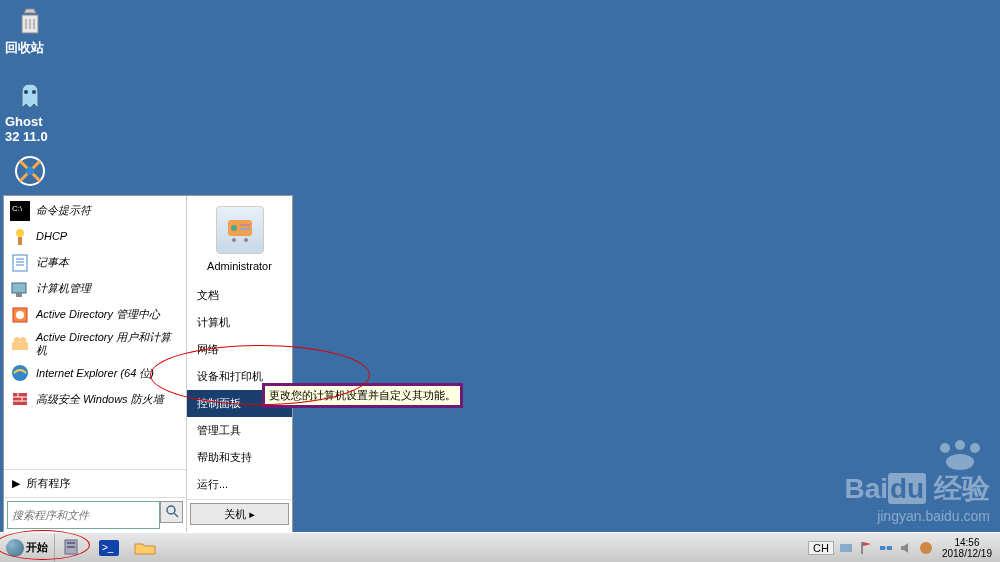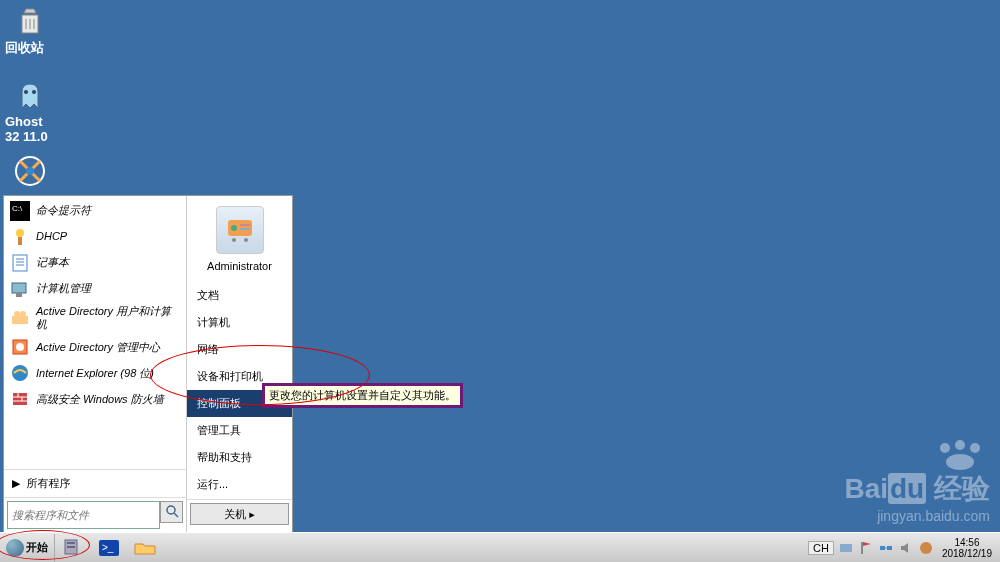--- a/index.html
+++ b/index.html
@@ -123,39 +123,39 @@
       </div>
       <div class="prog-item">
         <div class="prog-icon"><svg viewBox="0 0 20 20">
               <rect x="2" y="4" width="14" height="10" fill="#8bc" stroke="#468"></rect>
               <rect x="6" y="14" width="6" height="4" fill="#888"></rect>
             </svg></div>
         <span class="prog-text">计算机管理</span>
       </div>
       <div class="prog-item">
         <div class="prog-icon"><svg viewBox="0 0 20 20">
+              <rect x="3" y="3" width="14" height="14" fill="#f84" stroke="#c42"></rect>
+              <circle cx="10" cy="10" r="4" fill="#fff"></circle>
+            </svg></div>
+        <span class="prog-text">Active Directory 管理中心</span>
+      </div>
+      <div class="prog-item">
+        <div class="prog-icon"><svg viewBox="0 0 20 20">
               <rect x="2" y="8" width="16" height="8" fill="#fc8"></rect>
               <circle cx="7" cy="6" r="3" fill="#fc8"></circle>
               <circle cx="13" cy="6" r="3" fill="#fc8"></circle>
             </svg></div>
         <span class="prog-text">Active Directory 用户和计算机</span>
       </div>
       <div class="prog-item">
         <div class="prog-icon"><svg viewBox="0 0 20 20">
-              <rect x="3" y="3" width="14" height="14" fill="#f84" stroke="#c42"></rect>
-              <circle cx="10" cy="10" r="4" fill="#fff"></circle>
-            </svg></div>
-        <span class="prog-text">Active Directory 管理中心</span>
-      </div>
-      <div class="prog-item">
-        <div class="prog-icon"><svg viewBox="0 0 20 20">
               <circle cx="10" cy="10" r="8" fill="#38c"></circle>
               <path d="M4 10 Q10 4 16 10" fill="none" stroke="#fc4" stroke-width="2"></path>
             </svg></div>
-        <span class="prog-text">Internet Explorer (98 位)</span>
+        <span class="prog-text">Internet Explorer (64 位)</span>
       </div>
       <div class="prog-item">
         <div class="prog-icon"><svg viewBox="0 0 20 20">
               <rect x="3" y="4" width="14" height="12" fill="#c44"></rect>
               <line x1="3" y1="8" x2="17" y2="8" stroke="#fff"></line>
               <line x1="3" y1="12" x2="17" y2="12" stroke="#fff"></line>
               <line x1="8" y1="4" x2="8" y2="8" stroke="#fff"></line>
               <line x1="12" y1="8" x2="12" y2="12" stroke="#fff"></line>
             </svg></div>
         <span class="prog-text">高级安全 Windows 防火墙</span>

